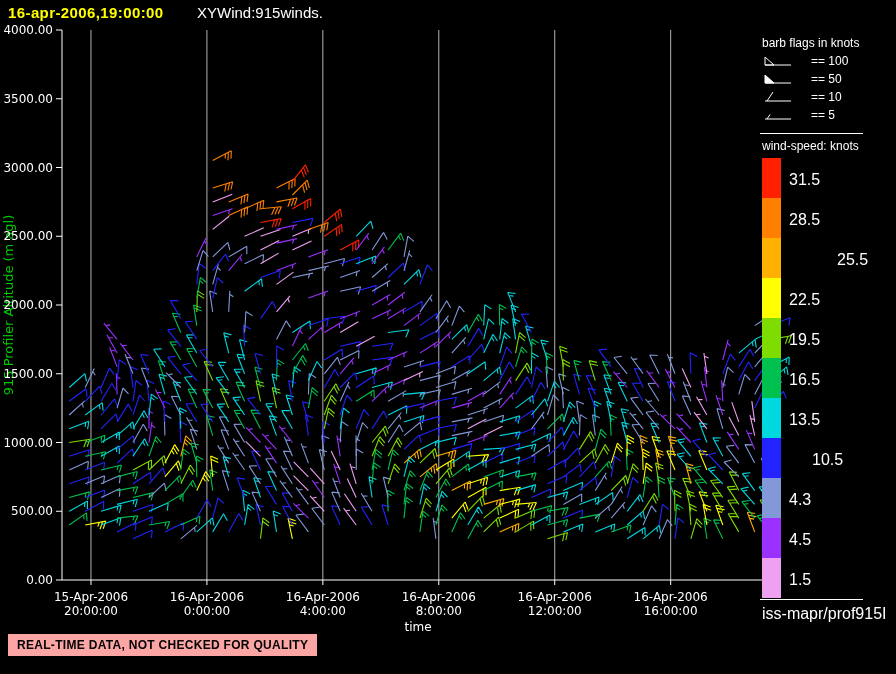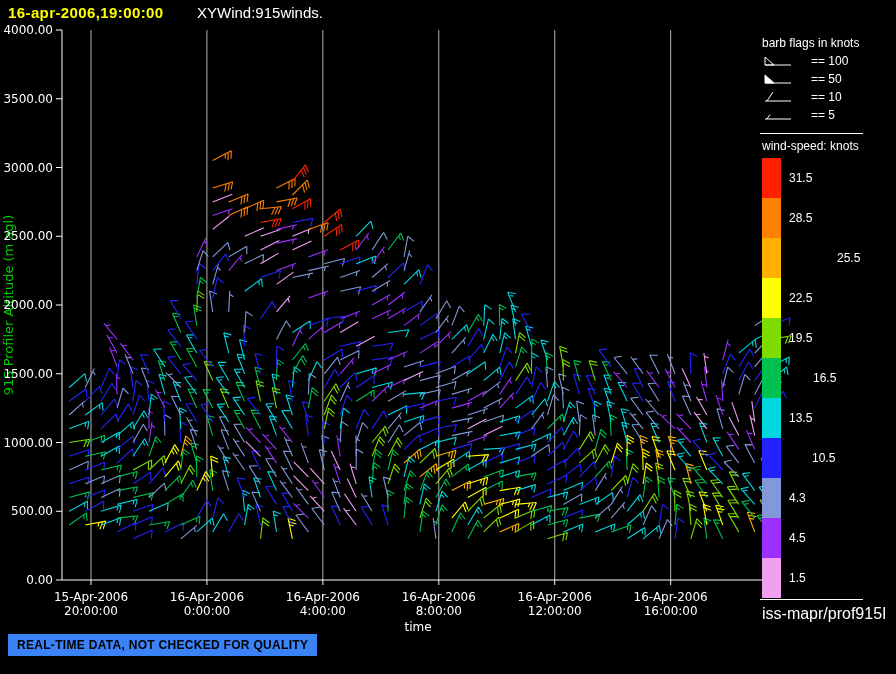--- a/index.html
+++ b/index.html
@@ -10,23 +10,23 @@
     color:#ffff00;letter-spacing:.4px}
   .hdr-title{position:absolute;left:197px;top:4px;font-size:15px;color:#ffffff}
   #plot-svg{position:absolute;left:0;top:0}
   #plot-svg text{font-family:"DejaVu Sans","Liberation Sans",sans-serif}
   .panel{position:absolute;left:760px;top:0;width:103px;height:568px;color:#fff;font-size:12px}
   .panel-title{position:absolute;left:2px;white-space:nowrap}
   .legend-row{position:absolute;left:2px;display:flex;align-items:flex-start;gap:17px;height:16px;white-space:nowrap}
   .sep{position:absolute;left:0;width:103px;height:1px;background:#fff}
   #colorbar{position:absolute;left:2px;top:158px;width:100px;height:450px}
   .cbar-seg{position:absolute;left:0;width:19px;height:40px}
-  .cbar-label{position:absolute;left:27px;font-size:12px;color:#fff}
+  .cbar-label{position:absolute;left:27px;font-size:16px;color:#fff}
   .source{position:absolute;left:2px;top:605px;font-size:16px;white-space:nowrap}
-  .notice{position:absolute;left:8px;top:634px;background:#3b82f6;color:#000;
+  .notice{position:absolute;left:8px;top:634px;background:#fca5a5;color:#000;
     font-size:12px;font-weight:bold;padding:4px 9px;letter-spacing:.3px;white-space:nowrap}
 </style>
 </head>
 <body>
 
 <div class="window">
 
   <span class="hdr-datetime">16-apr-2006,19:00:00</span>
   <span class="hdr-title">XYWind:915winds.</span>
 
@@ -800,21 +800,21 @@
         <div class="cbar-label" style="top: 13px;">31.5</div>
         <div class="cbar-seg" style="top: 40px; background: rgb(255, 127, 0);"></div>
         <div class="cbar-label" style="top: 53px;">28.5</div>
         <div class="cbar-seg" style="top: 80px; background: rgb(255, 176, 0);"></div>
         <div class="cbar-label" style="top: 93px; margin-left: 48px;">25.5</div>
         <div class="cbar-seg" style="top: 120px; background: rgb(255, 255, 0);"></div>
         <div class="cbar-label" style="top: 133px;">22.5</div>
         <div class="cbar-seg" style="top: 160px; background: rgb(127, 220, 0);"></div>
         <div class="cbar-label" style="top: 173px;">19.5</div>
         <div class="cbar-seg" style="top: 200px; background: rgb(0, 192, 80);"></div>
-        <div class="cbar-label" style="top: 213px; margin-left: 24px;">16.5</div>
+        <div class="cbar-label" style="top: 213px;">16.5</div>
         <div class="cbar-seg" style="top: 240px; background: rgb(0, 216, 224);"></div>
         <div class="cbar-label" style="top: 253px;">13.5</div>
         <div class="cbar-seg" style="top: 280px; background: rgb(35, 35, 255);"></div>
         <div class="cbar-label" style="top: 293px; margin-left: 23px;">10.5</div>
         <div class="cbar-seg" style="top: 320px; background: rgb(130, 152, 216);"></div>
         <div class="cbar-label" style="top: 333px;">4.3</div>
         <div class="cbar-seg" style="top: 360px; background: rgb(155, 48, 255);"></div>
         <div class="cbar-label" style="top: 373px;">4.5</div>
         <div class="cbar-seg" style="top: 400px; background: rgb(240, 160, 240);"></div>
         <div class="cbar-label" style="top: 413px;">1.5</div>

